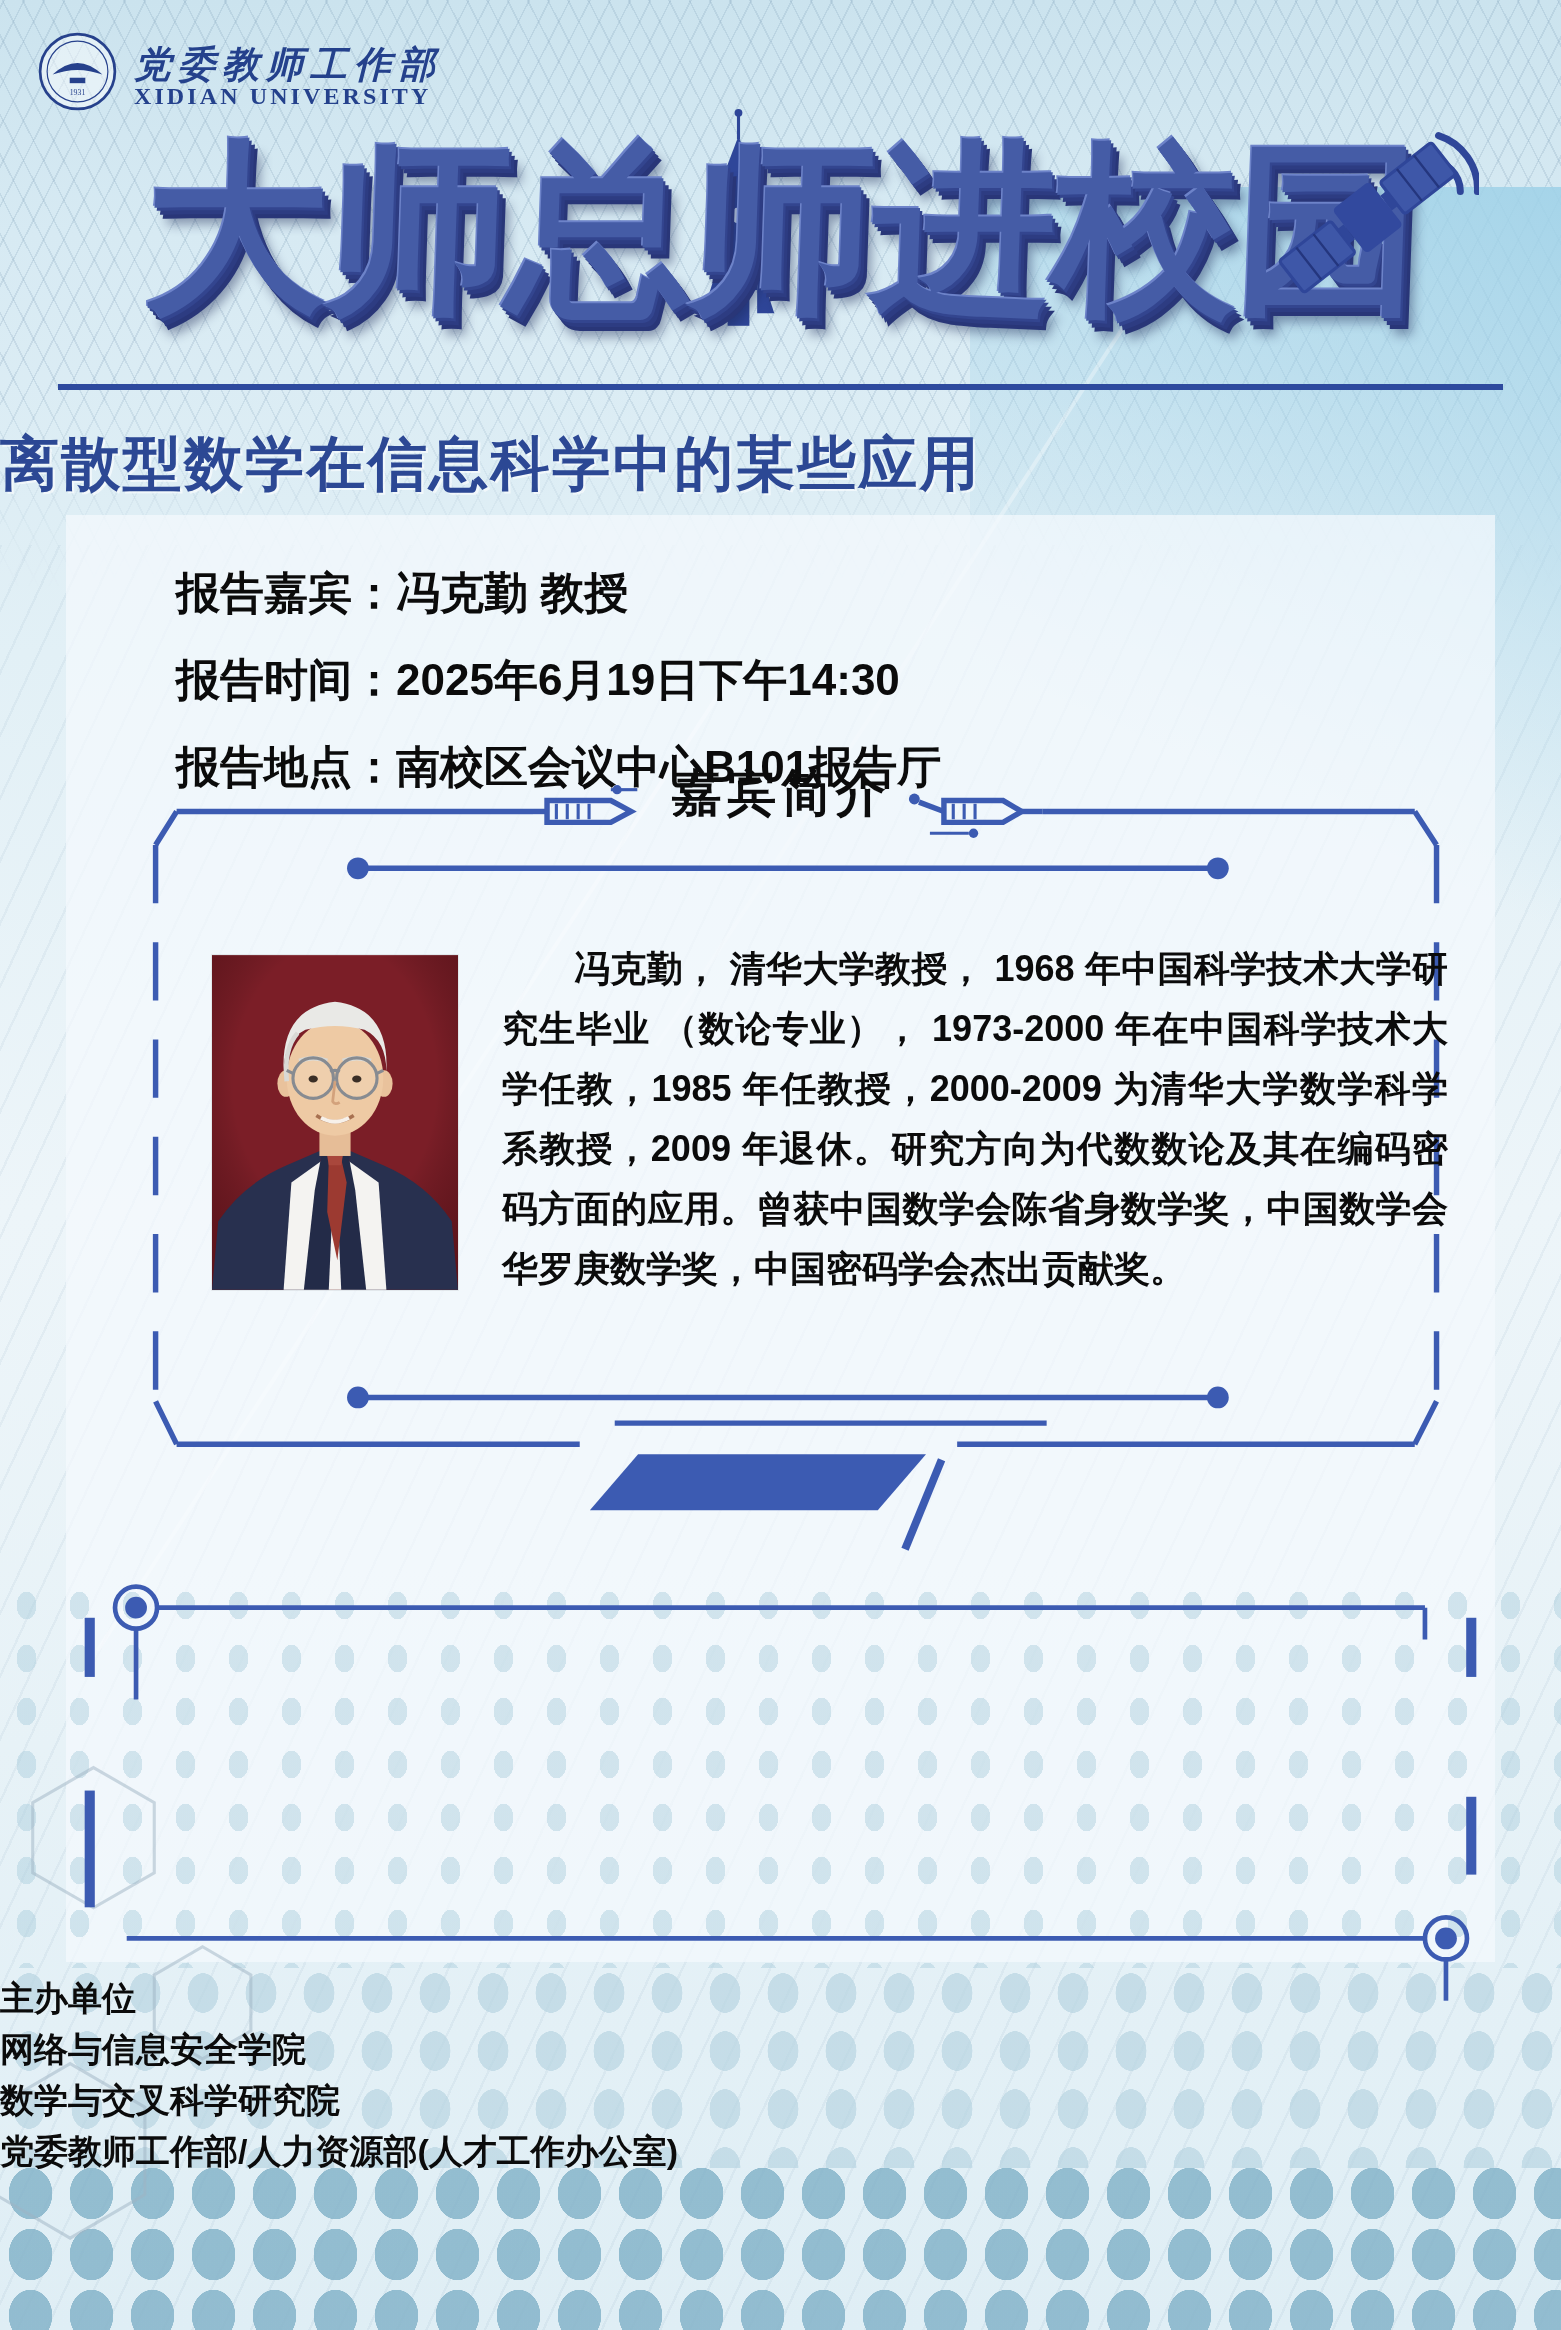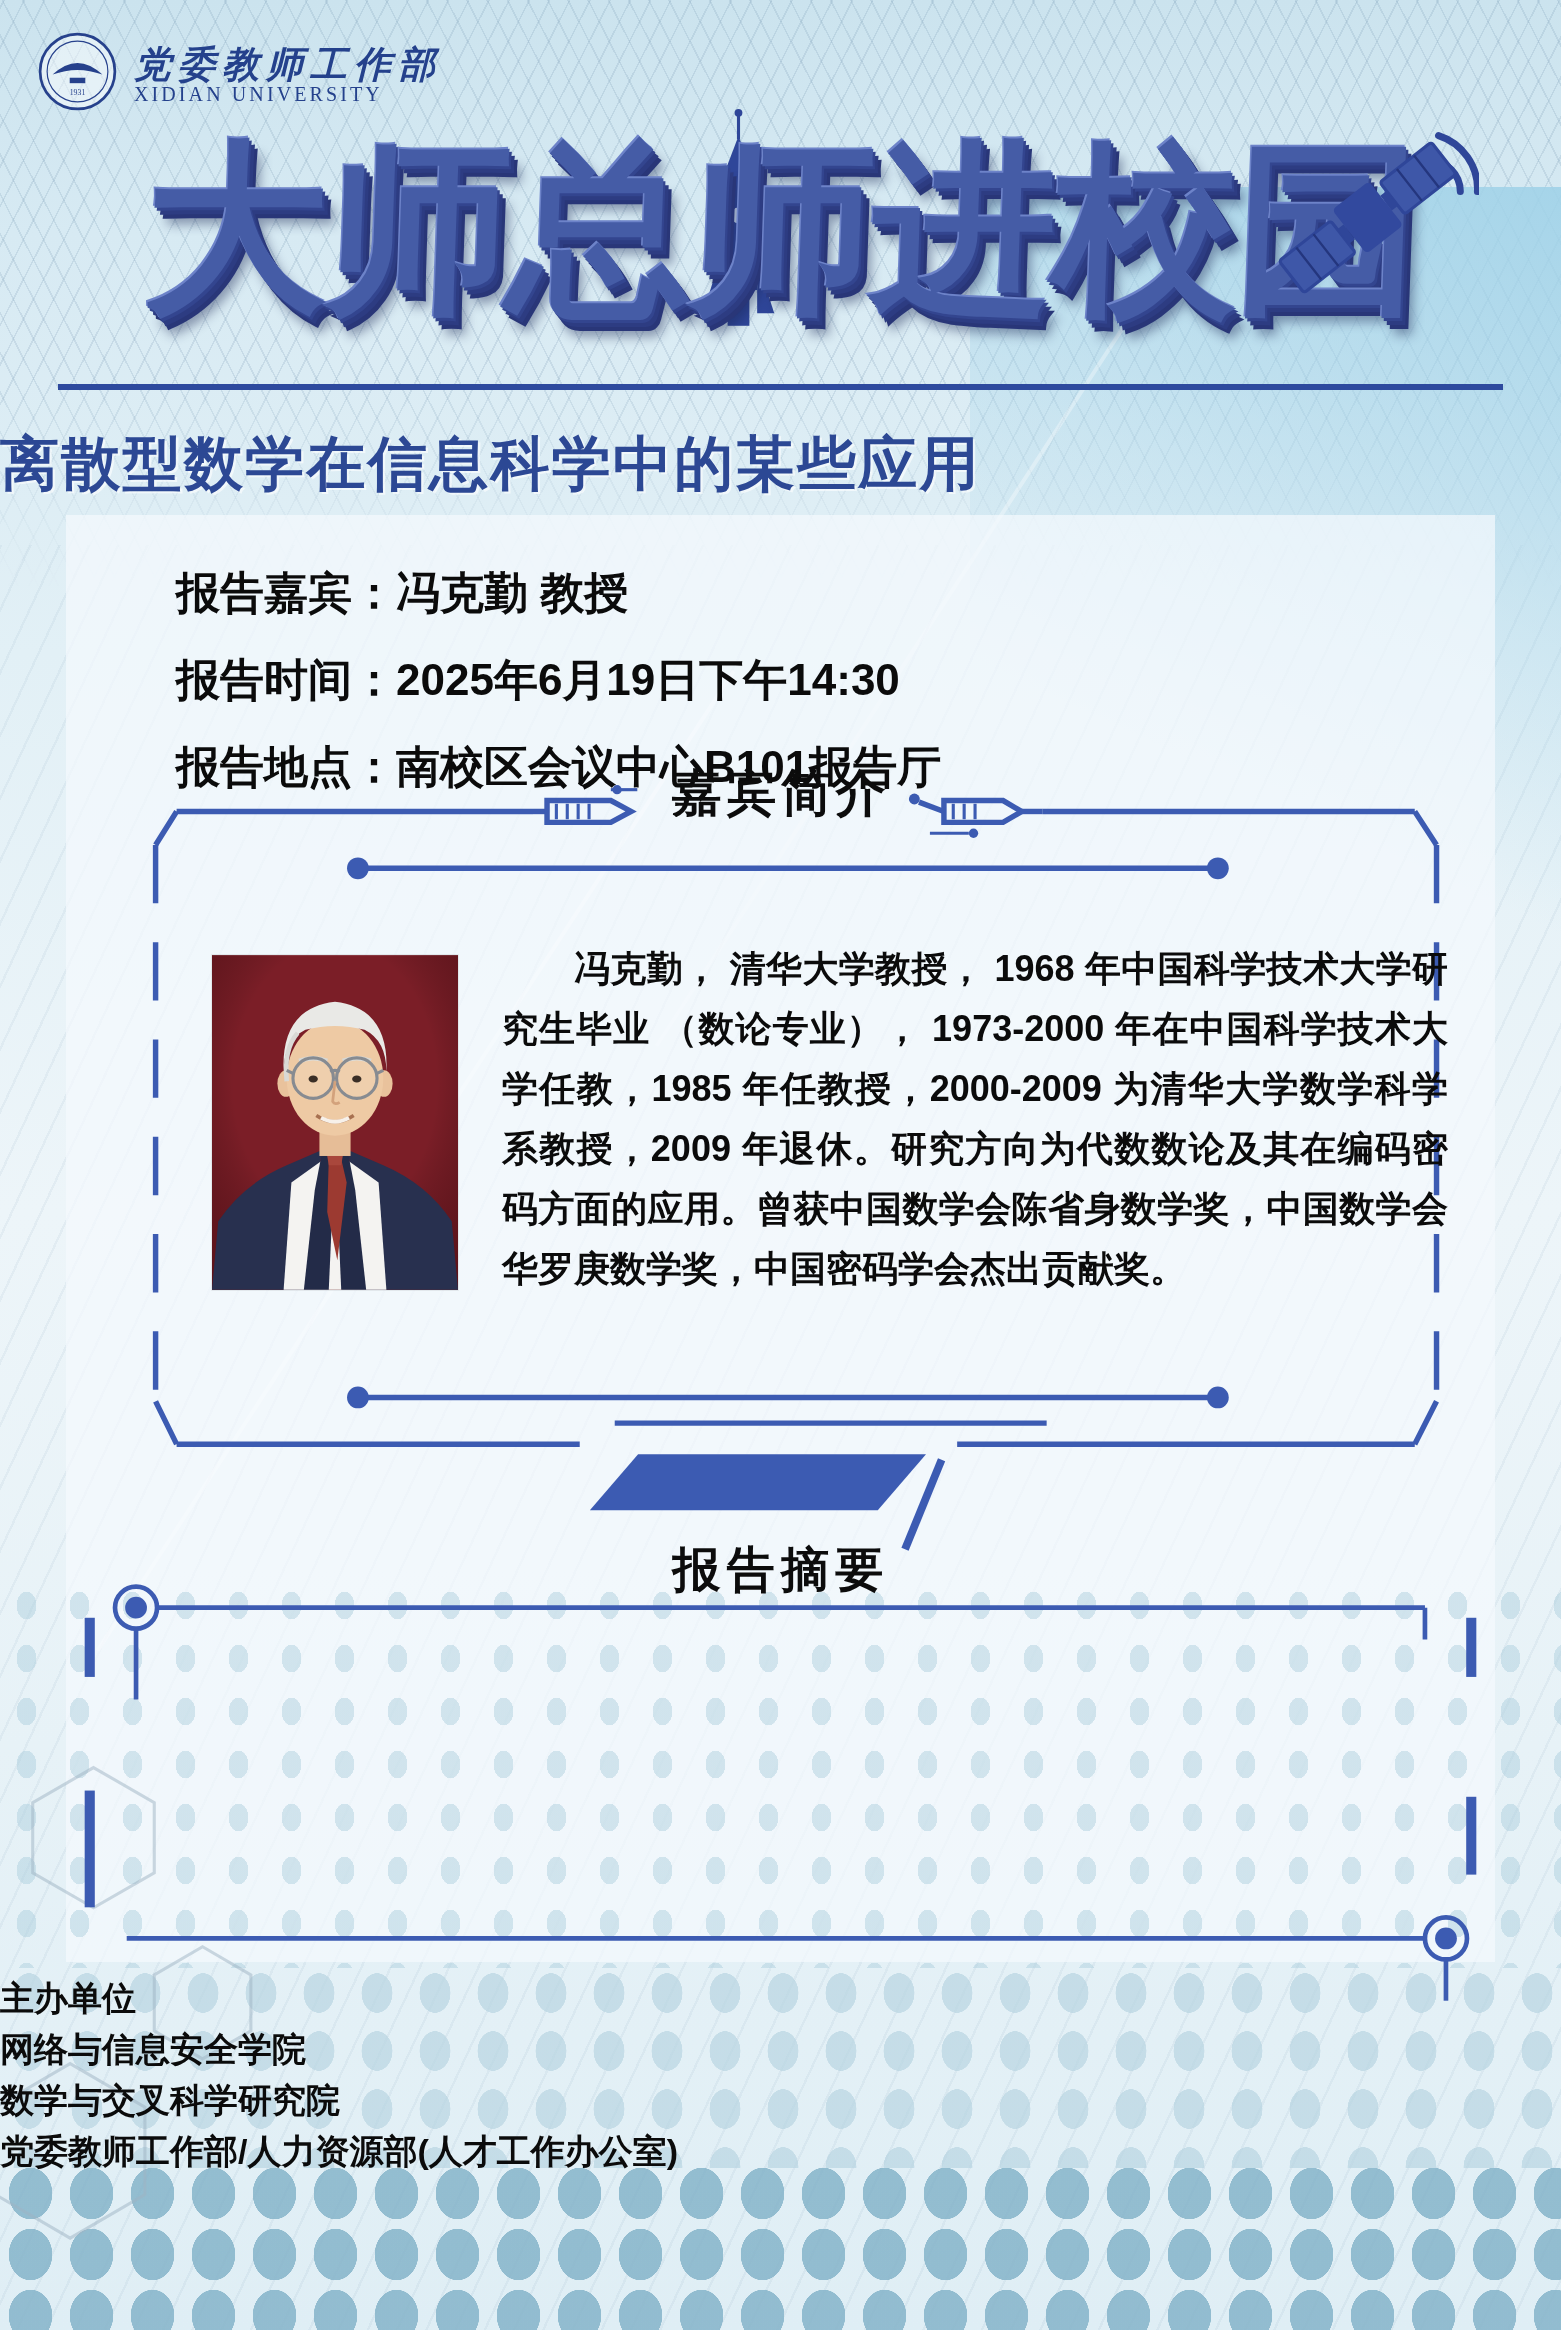--- a/index.html
+++ b/index.html
@@ -24,22 +24,22 @@
   .content-panel{left:66px;top:515px;width:1429px;height:1447px;z-index:2;background:rgba(245,250,253,.70);}
   .dots{left:0;width:100%;z-index:3;pointer-events:none;}
   .dots1{top:1579px;height:389px;background-image:radial-gradient(10px 14px at 50% 50%, rgba(172,206,221,.48) 98%, transparent 100%);background-size:53px 53px;}
   .dots2{top:1964px;height:204px;background-image:radial-gradient(15.6px 20px at 50% 50%, rgba(183,212,225,.68) 98%, transparent 100%);background-size:58px 58px;}
   .dots3{top:2163px;height:167px;background-image:radial-gradient(22px 26px at 50% 50%, rgba(133,180,201,.85) 98%, transparent 100%);background-size:61px 61px;}
   .hexes{left:0;top:1713px;z-index:3;}
   
   .uni-header{z-index:6;}
   .uni-cn{left:134px;top:40px;font-family:"Liberation Serif",serif;font-style:italic;font-weight:700;
     font-size:37px;letter-spacing:7px;color:#24418c;z-index:6;}
-  .uni-en{left:134px;top:83px;font-family:"Liberation Serif",serif;font-weight:400;
-    font-size:20px;letter-spacing:3.1px;color:#24418c;z-index:6;}
+  .uni-en{left:134px;top:83px;font-family:"Liberation Serif",serif;font-weight:700;
+    font-size:24px;letter-spacing:3.1px;color:#24418c;z-index:6;}
   
   .main-title{left:0;top:123px;width:100%;text-align:center;z-index:6;
     font-size:185px;font-weight:900;line-height:1.15;color:#455ca6;letter-spacing:-3.1px;transform:skewX(-2deg);
     text-shadow:-1.6px -1.6px 0 #6d83c9, 2.3px 3.1px 0 #33458f, 5.5px 7px 0 #2d3c82, 8.6px 11px 0 #293678, 12.5px 17px 11px rgba(25,35,80,.42);}
   .divider{left:58px;top:384px;width:1445px;height:5.5px;background:#2e4a9e;z-index:6;}
   .subtitle{left:0;top:425px;width:100%;text-align:left;z-index:6;
     font-size:59px;font-weight:900;letter-spacing:2.3px;color:#2c4894;
     text-shadow:2.3px 2.3px 0 rgba(255,255,255,.6);}
   
   .info-rows{left:144px;top:550px;z-index:6;}
@@ -218,21 +218,20 @@
     <ellipse cx="130" cy="159" rx="6" ry="4.5" fill="#3a2e26"></ellipse>
     <ellipse cx="186" cy="159" rx="6" ry="4.5" fill="#3a2e26"></ellipse>
 
     <path d="M158,162 L155,188 Q158,193 164,189" stroke="#d3a27c" stroke-width="3.5" fill="none"></path>
     <path d="M134,206 Q158,222 182,206" stroke="#a87150" stroke-width="4.5" fill="none"></path>
     <path d="M140,209 Q158,219 176,209" stroke="#f7f1ea" stroke-width="5" fill="none"></path>
   </svg>
 
   <div class="abs guest-bio">冯克勤， 清华大学教授， 1968 年中国科学技术大学研究生毕业 （数论专业）， 1973-2000 年在中国科学技术大学任教，1985 年任教授，2000-2009 为清华大学数学科学系教授，2009 年退休。研究方向为代数数论及其在编码密码方面的应用。曾获中国数学会陈省身数学奖，中国数学会华罗庚数学奖，中国密码学会杰出贡献奖。</div>
 
-  <h2 class="abs section-title abstract-title" style="margin:0;">报告摘要</h2>
   <svg class="abs frame-svg" style="left:66px;top:1571px;" width="1429" height="436" viewBox="0 0 1836 560">
     <g fill="none" stroke="#3c5bb2" stroke-width="6">
       <circle cx="90" cy="47" r="27"></circle>
       <path d="M117,47 H1746 M1746,47 V88"></path>
       <path d="M90,74 V165"></path>
       <path d="M78,472 H1746"></path>
       <circle cx="1773" cy="472" r="27"></circle>
       <path d="M1773,499 V552"></path>
     </g>
     <g fill="#3c5bb2">

